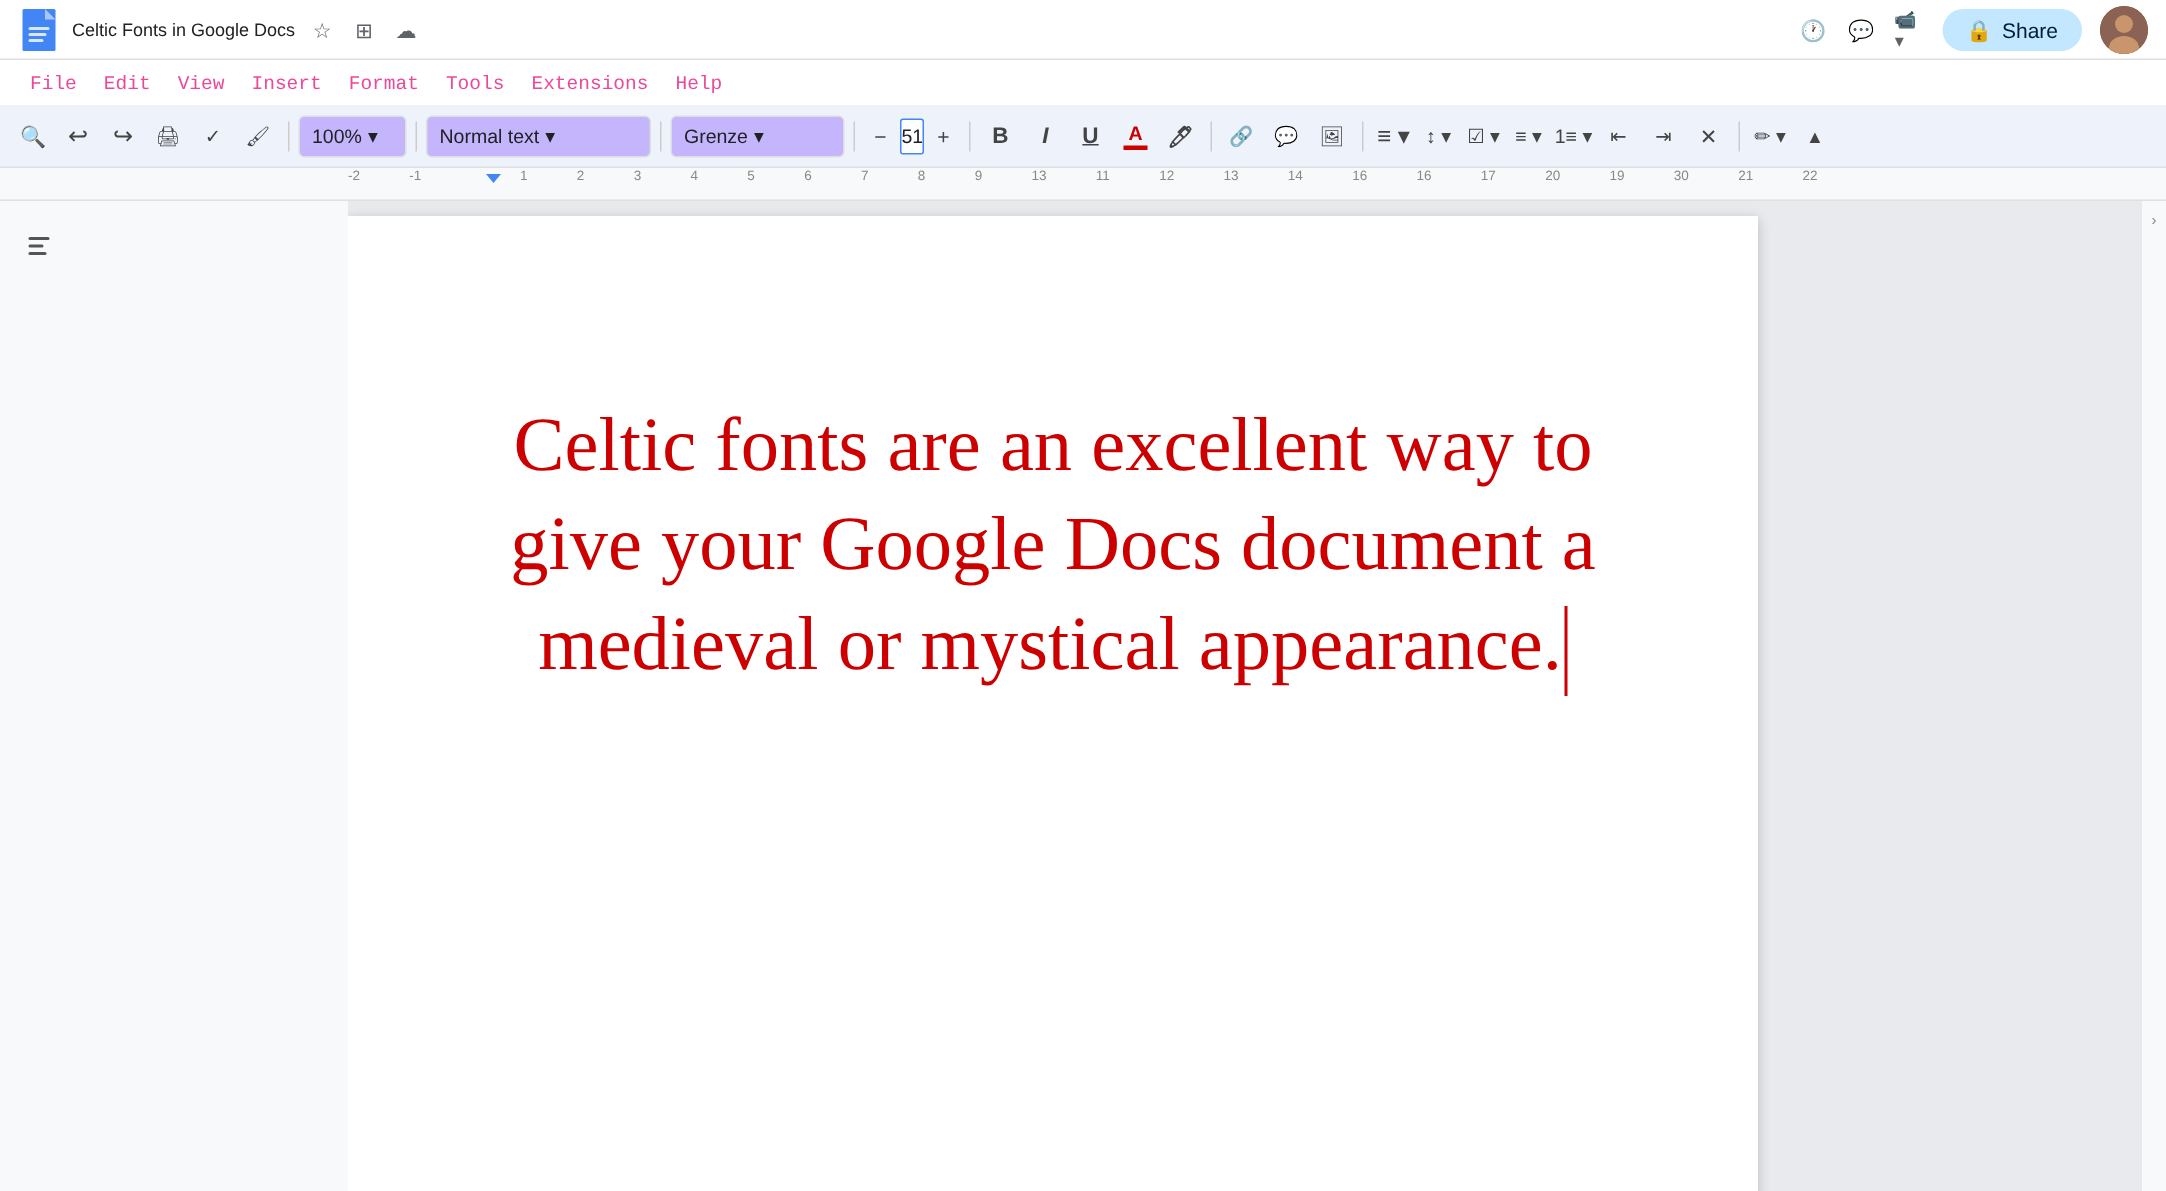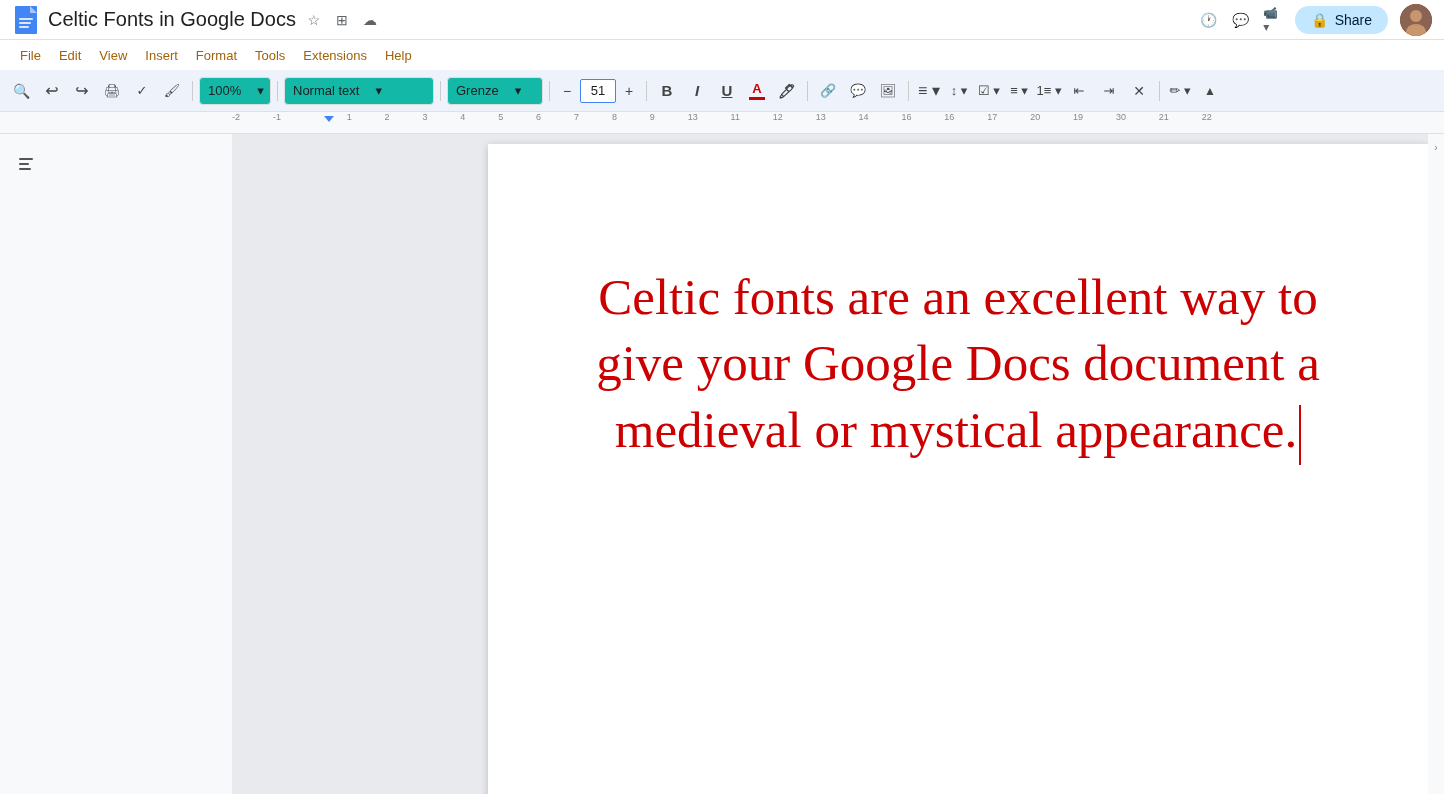--- a/index.html
+++ b/index.html
@@ -11,21 +11,21 @@
       align-items: center;
       background: #fff;
       padding: 6px 12px;
       height: 40px;
       border-bottom: 1px solid #e0e0e0;
     }
     .doc-icon {
       width: 28px; height: 32px; margin-right: 8px; flex-shrink: 0;
     }
     .title-text {
-      font-size: 20px; color: #202124; font-weight: 500; margin-right: 8px;
+      font-size: 12px; color: #202124; font-weight: 500; margin-right: 8px;
     }
     .title-icons {
       display: flex; align-items: center; gap: 8px;
     }
     .title-icon-btn {
       width: 20px; height: 20px; display: flex; align-items: center; justify-content: center;
       color: #5f6368; font-size: 14px; cursor: pointer;
     }
     .title-bar-right {
       margin-left: auto;
@@ -47,23 +47,24 @@
       display: flex;
       align-items: center;
       background: #fff;
       padding: 0 12px;
       height: 30px;
       gap: 2px;
     }
     .menu-item {
       padding: 4px 8px;
       font-size: 13px;
-      color: #a16207;
+      color: #ec4899;
       cursor: pointer;
       border-radius: 4px;
+      font-family: Liberation Mono, monospace;
     }
 
     
     .toolbar {
       display: flex;
       align-items: center;
       background: #edf2fb;
       padding: 4px 8px;
       height: 42px;
       gap: 2px;
@@ -72,34 +73,34 @@
     .toolbar-btn {
       width: 28px; height: 28px;
       display: flex; align-items: center; justify-content: center;
       border-radius: 4px; cursor: pointer; color: #444;
       font-size: 14px; background: transparent; border: none;
     }
     .toolbar-separator {
       width: 1px; height: 20px; background: #ccc; margin: 0 4px;
     }
     .toolbar-dropdown {
-      display: flex; align-items: center; gap: 16px;
+      display: flex; align-items: center; gap: 4px;
       padding: 4px 8px; border-radius: 4px; cursor: pointer;
-      font-size: 13px; color: #202124; background: #14b8a6;
+      font-size: 13px; color: #202124; background: #c4b5fd;
       border: 1px solid #ddd; height: 28px;
     }
     .font-size-area {
       display: flex; align-items: center; gap: 2px;
     }
     .font-size-btn {
       width: 22px; height: 22px; display: flex; align-items: center; justify-content: center;
       cursor: pointer; border-radius: 2px; font-size: 14px; color: #444;
     }
     .font-size-input {
-      width: 36px; height: 24px; text-align: center; border: 1px solid #4285f4;
+      width: 16px; height: 24px; text-align: center; border: 1px solid #4285f4;
       border-radius: 2px; font-size: 13px; color: #202124;
     }
     .toolbar-format-btn {
       width: 28px; height: 28px;
       display: flex; align-items: center; justify-content: center;
       border-radius: 4px; cursor: pointer; font-size: 14px;
       background: transparent; border: none; color: #444; font-weight: bold;
     }
     .underline-btn { text-decoration: underline; }
     .text-color-btn {
@@ -148,24 +149,23 @@
       padding: 8px 16px;
       color: #444;
       cursor: pointer;
     }
 
     
     .page-container {
       flex: 1;
       overflow-y: auto;
       display: flex;
-      justify-content: flex-end;
+      justify-content: flex-start;
       padding: 10px 0;
       background: #e8eaed;
-      margin-left: 46px;
     }
     .page {
       background: #fff;
       width: 940px;
       min-height: 1000px;
       box-shadow: 0 2px 8px rgba(0,0,0,0.2);
       padding: 120px 80px 120px 80px;
       position: relative;
     }
     .doc-content {
@@ -270,21 +270,21 @@
     <span>▾</span>
   </div>
   <div class="toolbar-separator"></div>
 
   <div class="toolbar-dropdown" style="width:150px;">
     <span>Normal text</span>
     <span>▾</span>
   </div>
   <div class="toolbar-separator"></div>
 
-  <div class="toolbar-dropdown" style="width:96px;align-items:center;">
+  <div class="toolbar-dropdown" style="width:116px;align-items:center;">
     <span>Grenze</span>
     <span>▾</span>
   </div>
   <div class="toolbar-separator"></div>
 
   <div class="font-size-area">
     <span class="font-size-btn">−</span>
     <input class="font-size-input" type="text" value="51" style="">
     <span class="font-size-btn">+</span>
   </div>

